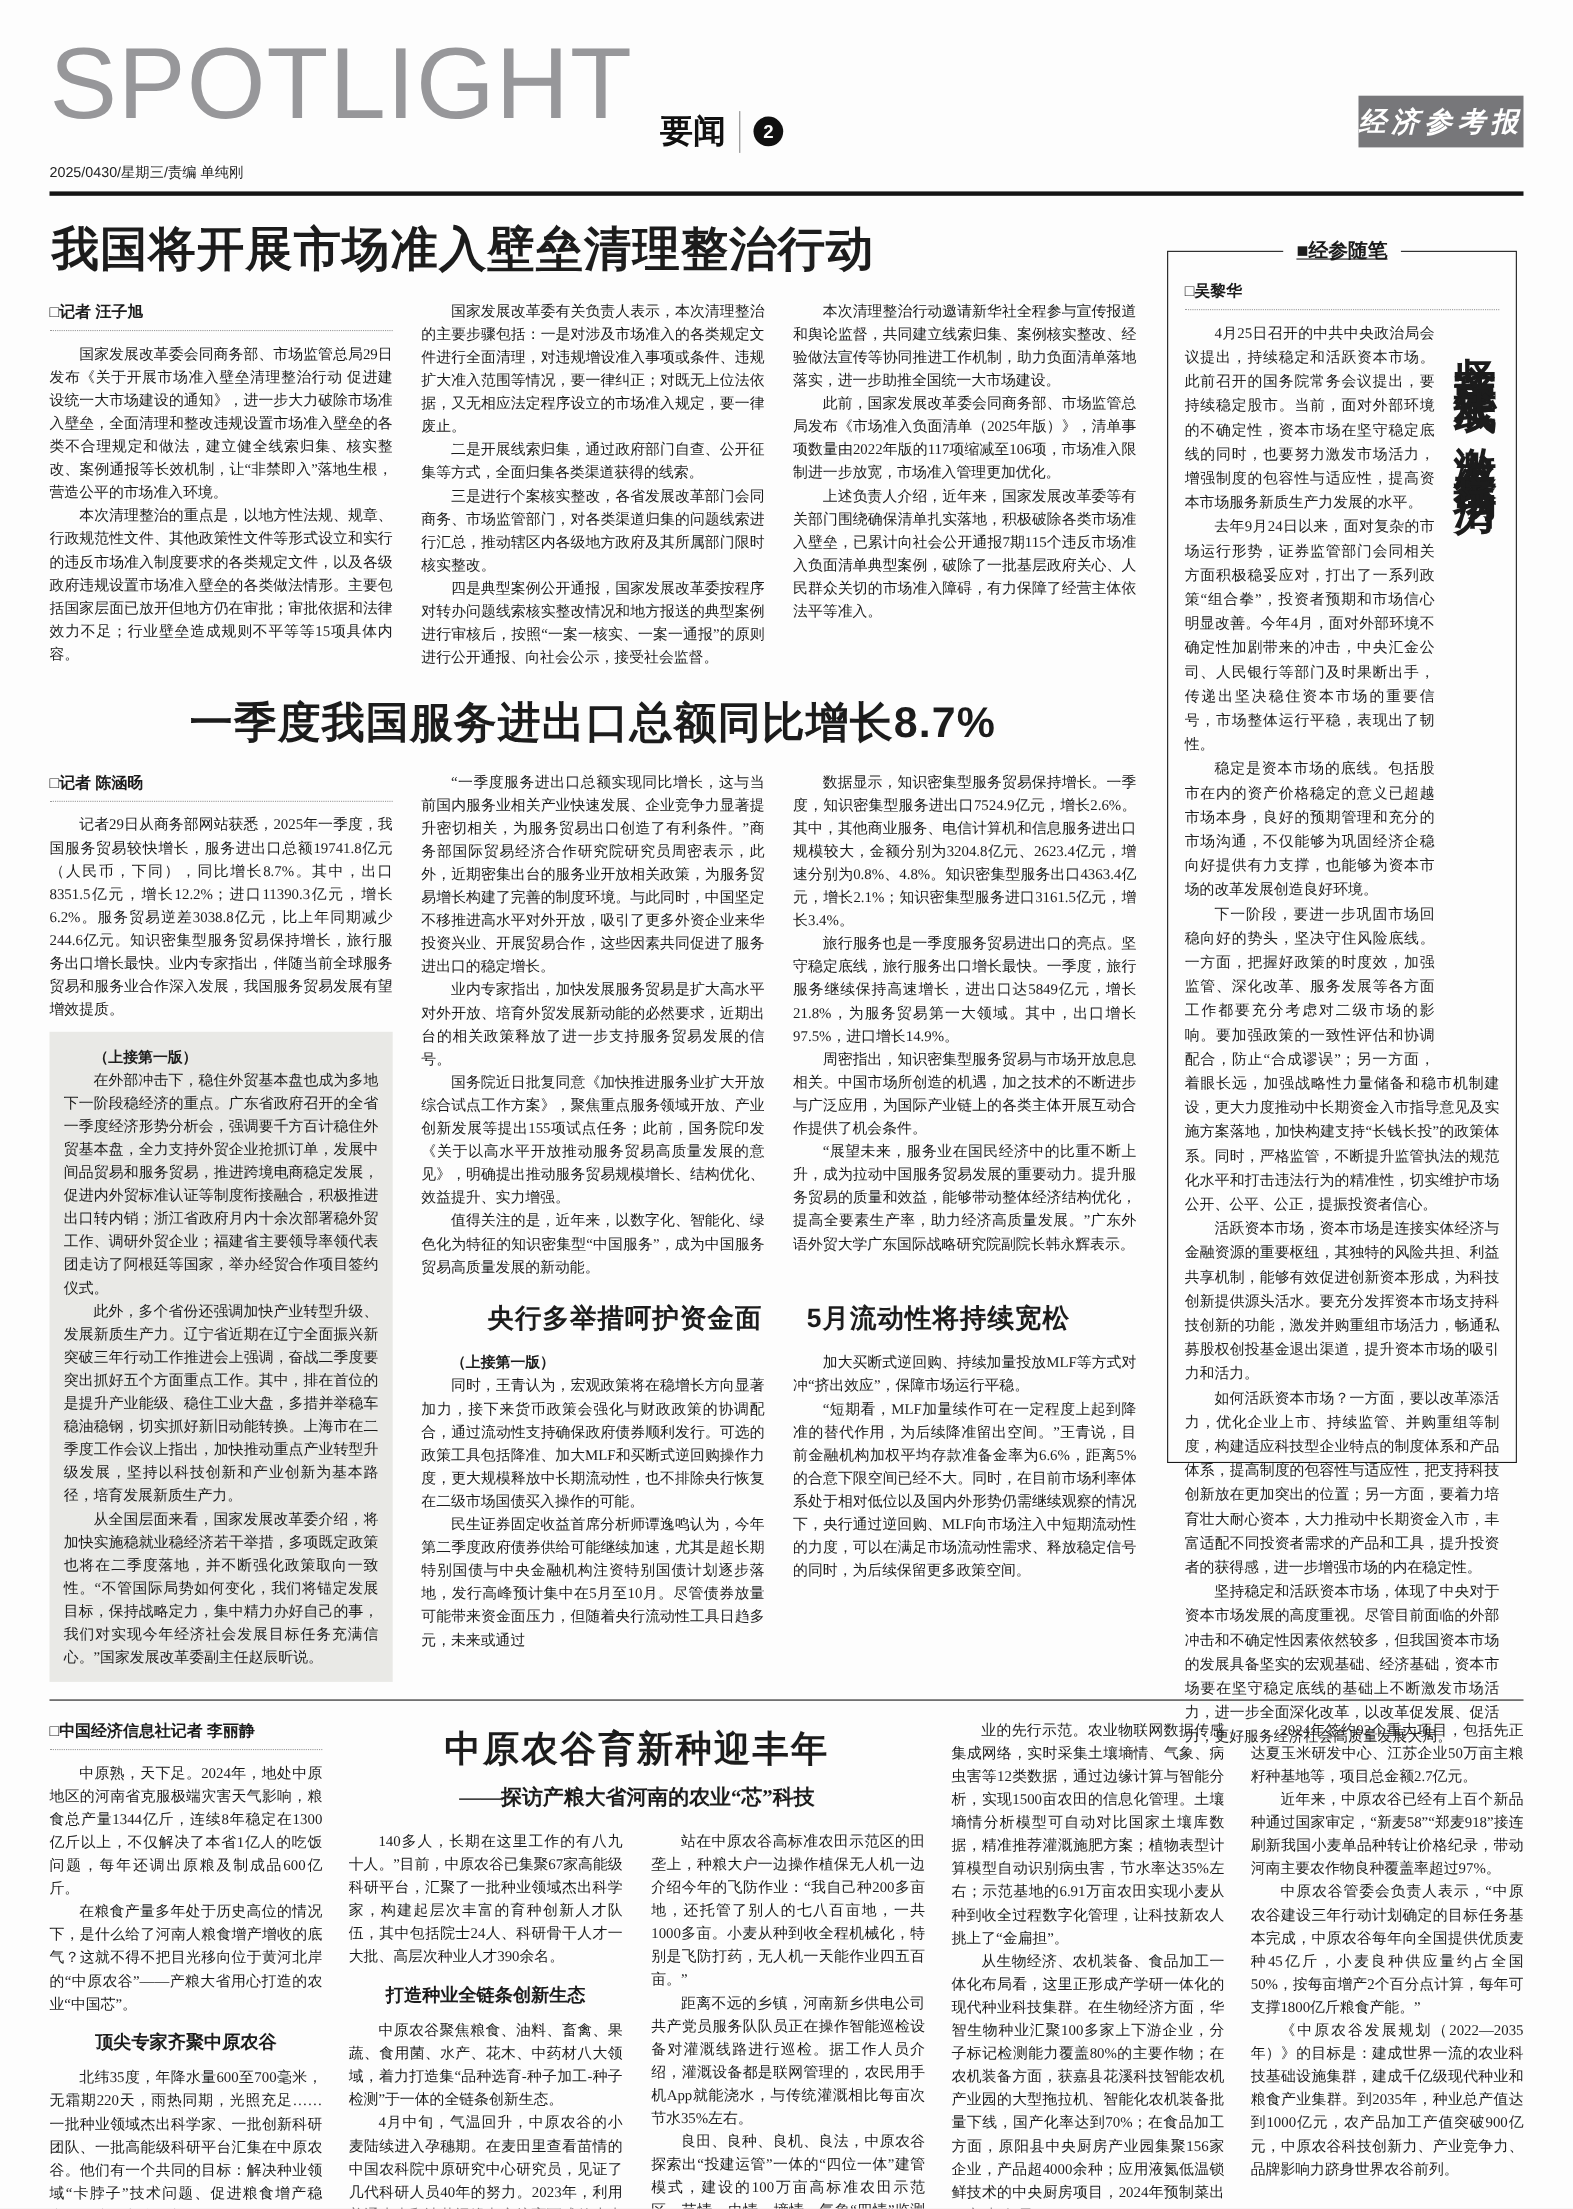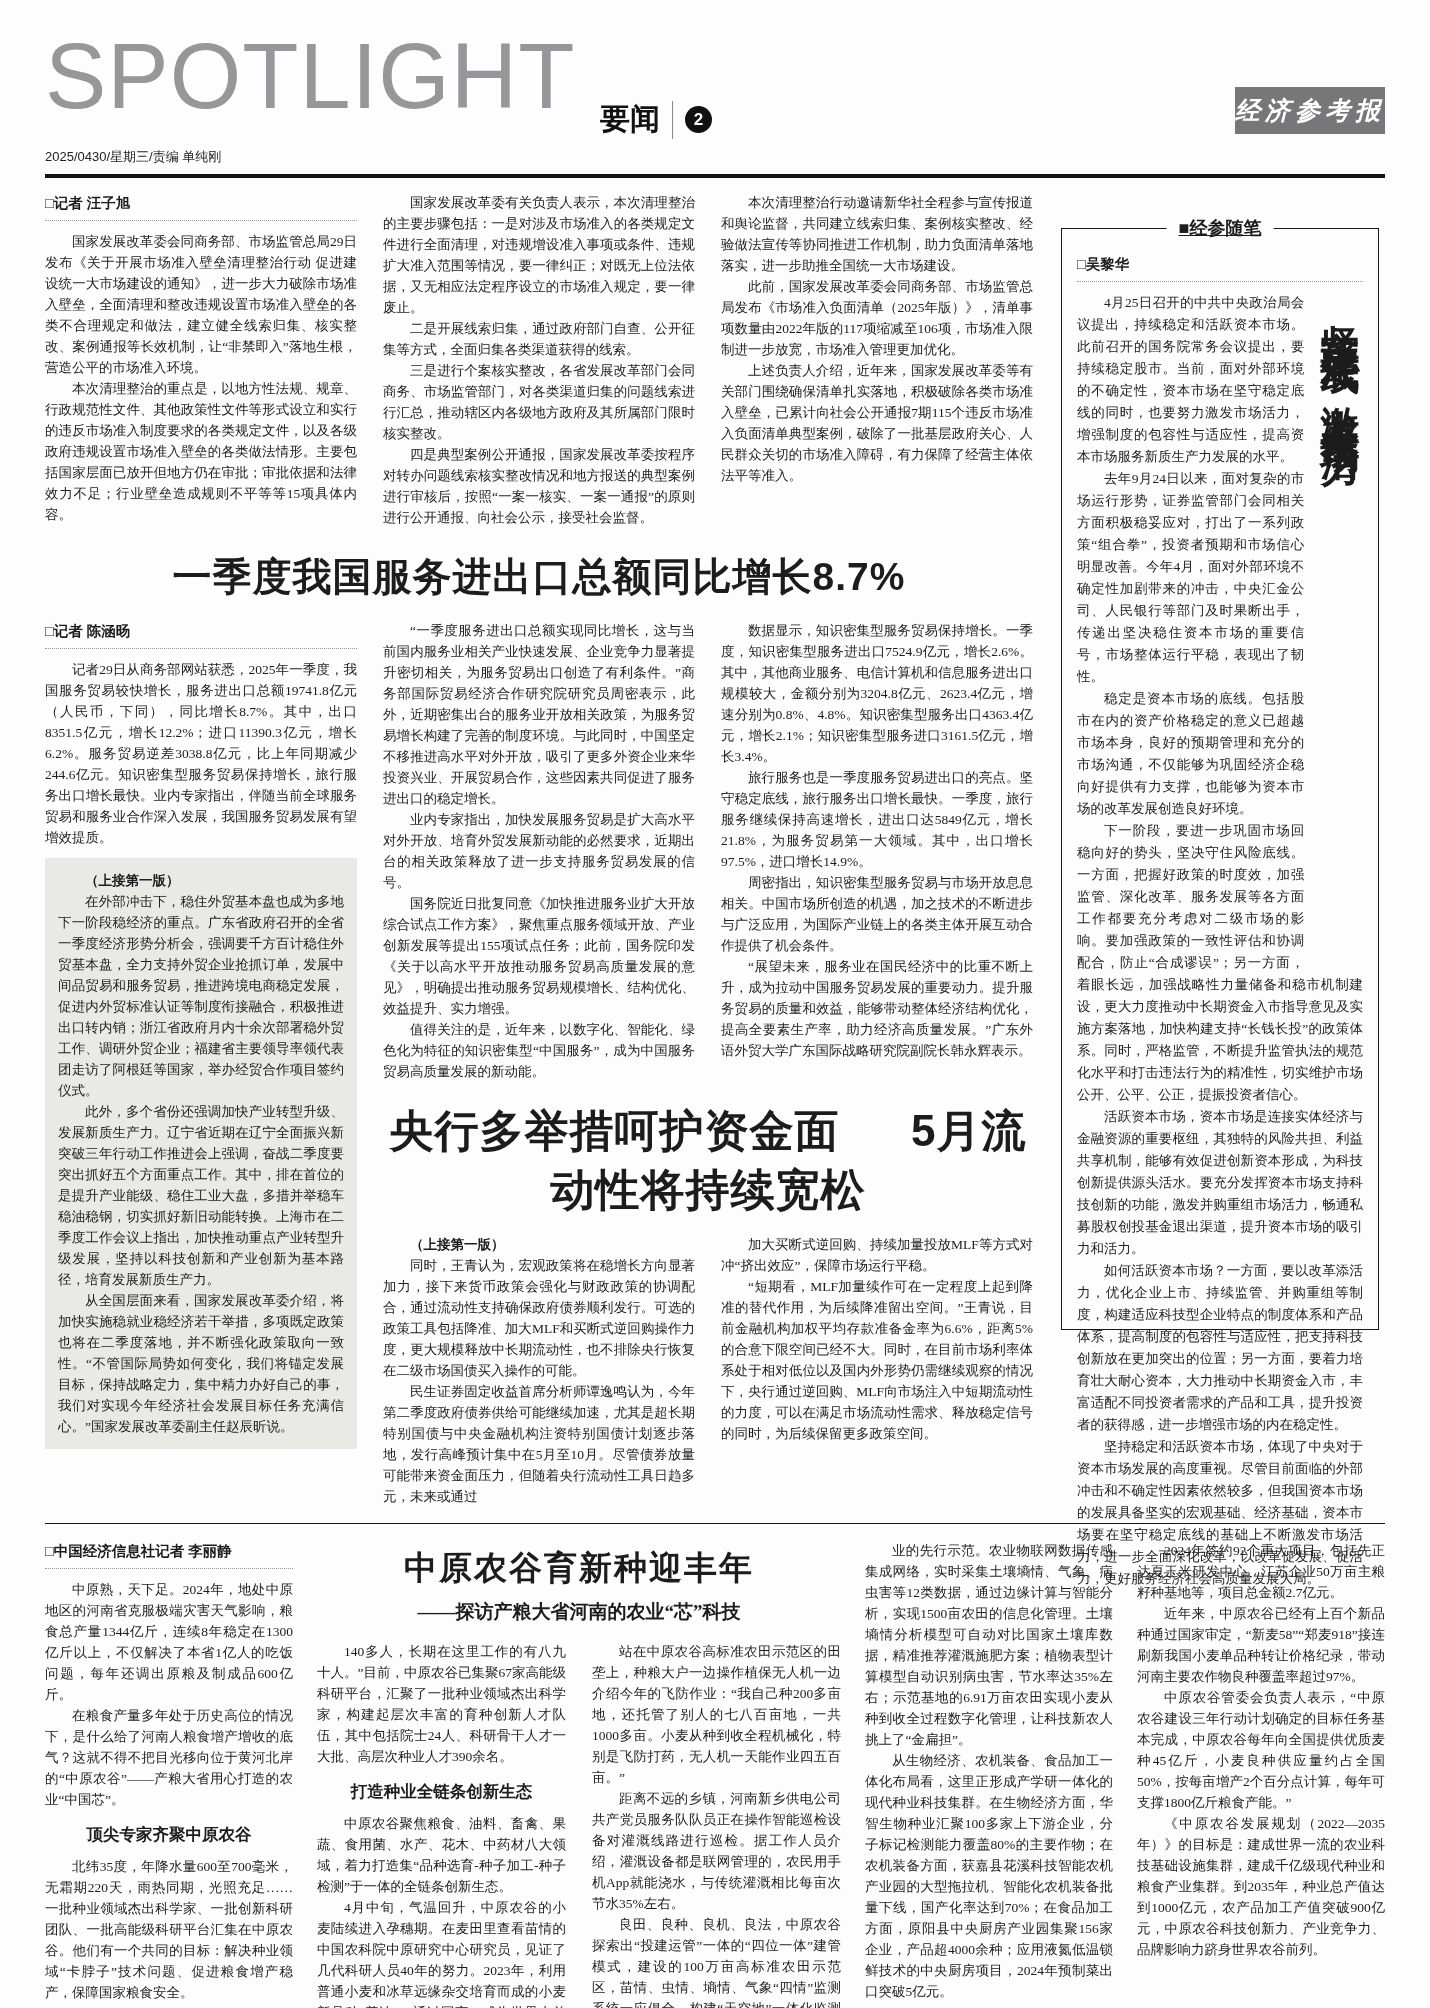--- a/index.html
+++ b/index.html
@@ -28,21 +28,21 @@
   .jump-first p:first-child{font-weight:700;}
   
   .main-row{display:flex;gap:28px;}
   .main-left{width:988px;flex:0 0 988px;}
   .cols3{display:flex;gap:26px;margin-bottom:6px;}
   .cols3 > .col{flex:1;min-width:0;}
   .h1{font-size:43px;font-weight:900;letter-spacing:1px;margin:10px 0 18px 2px;line-height:1.2;
       font-family:"Liberation Serif","DejaVu Serif",serif;}
   .h2{font-family:"Liberation Sans","DejaVu Sans",sans-serif;font-size:39px;font-weight:900;
       text-align:center;margin:22px 0 16px 0;letter-spacing:1px;}
-  .h3{font-family:"Liberation Sans","DejaVu Sans",sans-serif;font-size:44px;font-weight:900;
+  .h3{font-family:"Liberation Sans","DejaVu Sans",sans-serif;font-size:24px;font-weight:900;
       text-align:center;margin:20px 0 14px 0;letter-spacing:1px;}
   .art2-row{display:flex;gap:26px;}
   .art2-col1{flex:0 0 312px;min-width:0;}
   .art2-right{flex:1;min-width:0;}
   .cols2{display:flex;gap:26px;}
   .cols2 > .col{flex:1;min-width:0;}
   .gray-box{background:#e9e9e6;padding:12px 13px;margin-top:10px;}
   
   .essay{flex:0 0 318px;border:1.5px solid #1a1a1a;position:relative;margin-top:36px;
          height:1102px;box-sizing:border-box;padding:24px 15px 8px 15px;background:#fdfdfd;}
@@ -77,20 +77,21 @@
     </span>
     <span class="paper-logo">经济参考报</span>
   </div>
   <div class="date-line">2025/0430/星期三/责编 单纯刚</div>
   <div class="top-rule"></div>
 
   <div class="main-row">
 
     <div class="main-left">
 
+      <h1 class="h1">我国将开展市场准入壁垒清理整治行动</h1>
       <div class="cols3">
         <div class="col">
           <div class="byline">□记者 汪子旭</div>
           <div>
               <p>国家发展改革委会同商务部、市场监管总局29日发布《关于开展市场准入壁垒清理整治行动 促进建设统一大市场建设的通知》，进一步大力破除市场准入壁垒，全面清理和整改违规设置市场准入壁垒的各类不合理规定和做法，建立健全线索归集、核实整改、案例通报等长效机制，让“非禁即入”落地生根，营造公平的市场准入环境。</p>
               <p>本次清理整治的重点是，以地方性法规、规章、行政规范性文件、其他政策性文件等形式设立和实行的违反市场准入制度要求的各类规定文件，以及各级政府违规设置市场准入壁垒的各类做法情形。主要包括国家层面已放开但地方仍在审批；审批依据和法律效力不足；行业壁垒造成规则不平等等15项具体内容。</p>
             </div>
         </div>
         <div class="col">
           <div>

